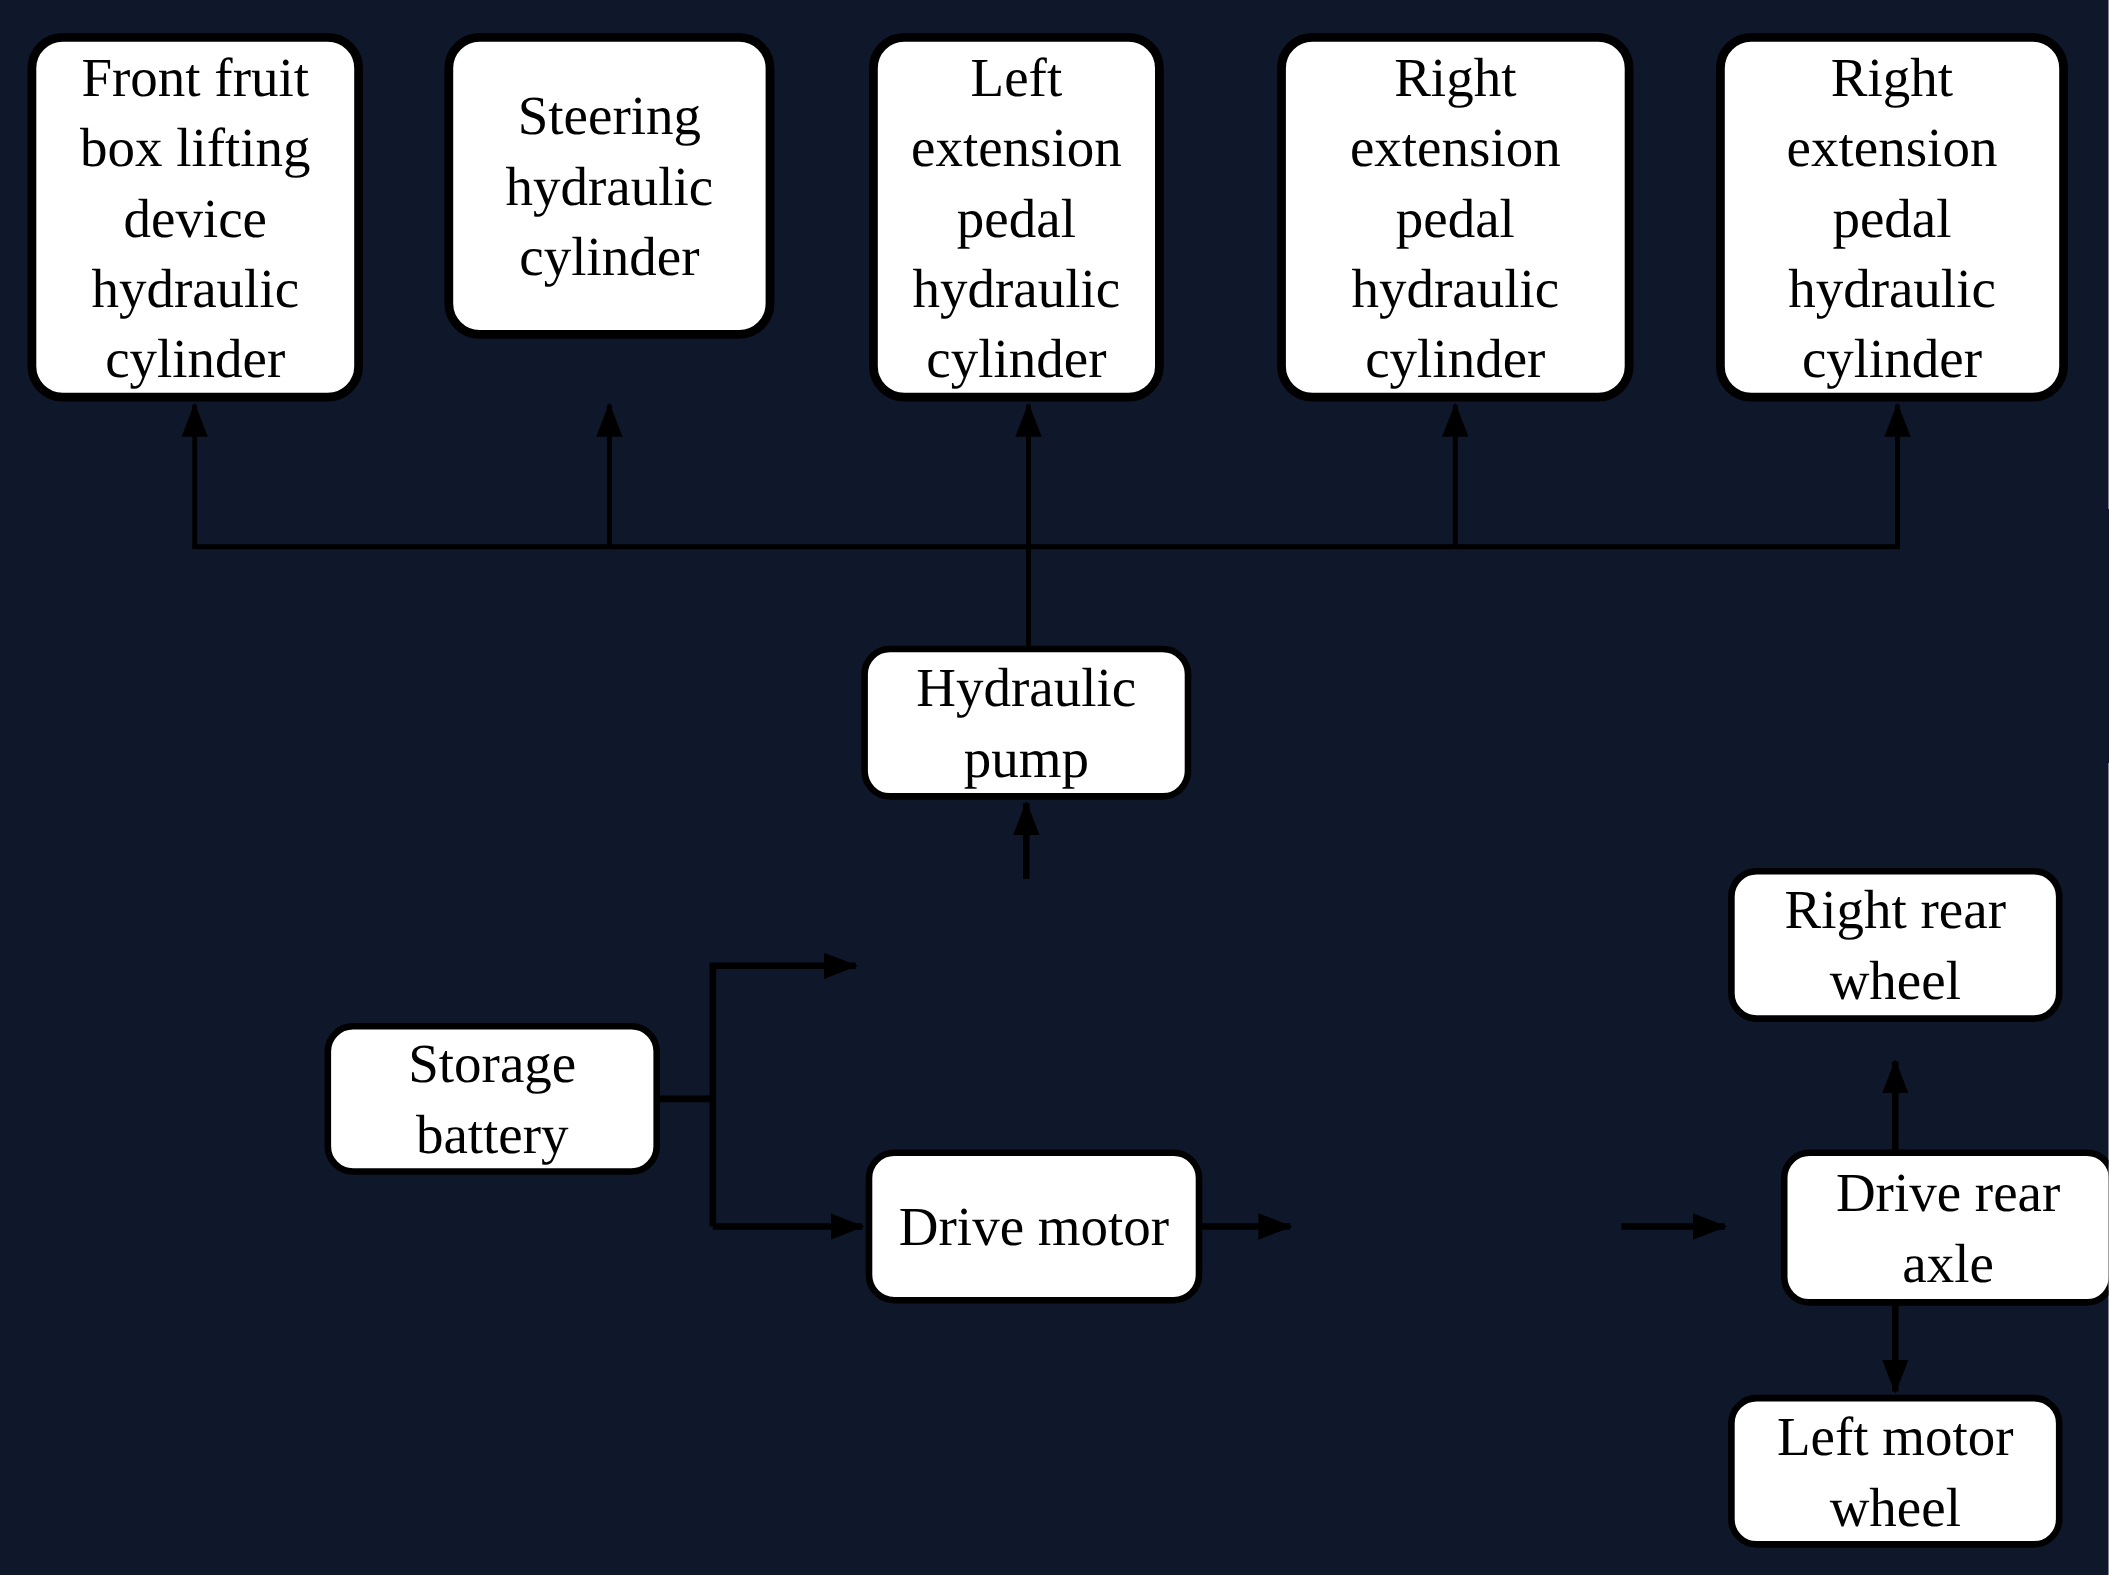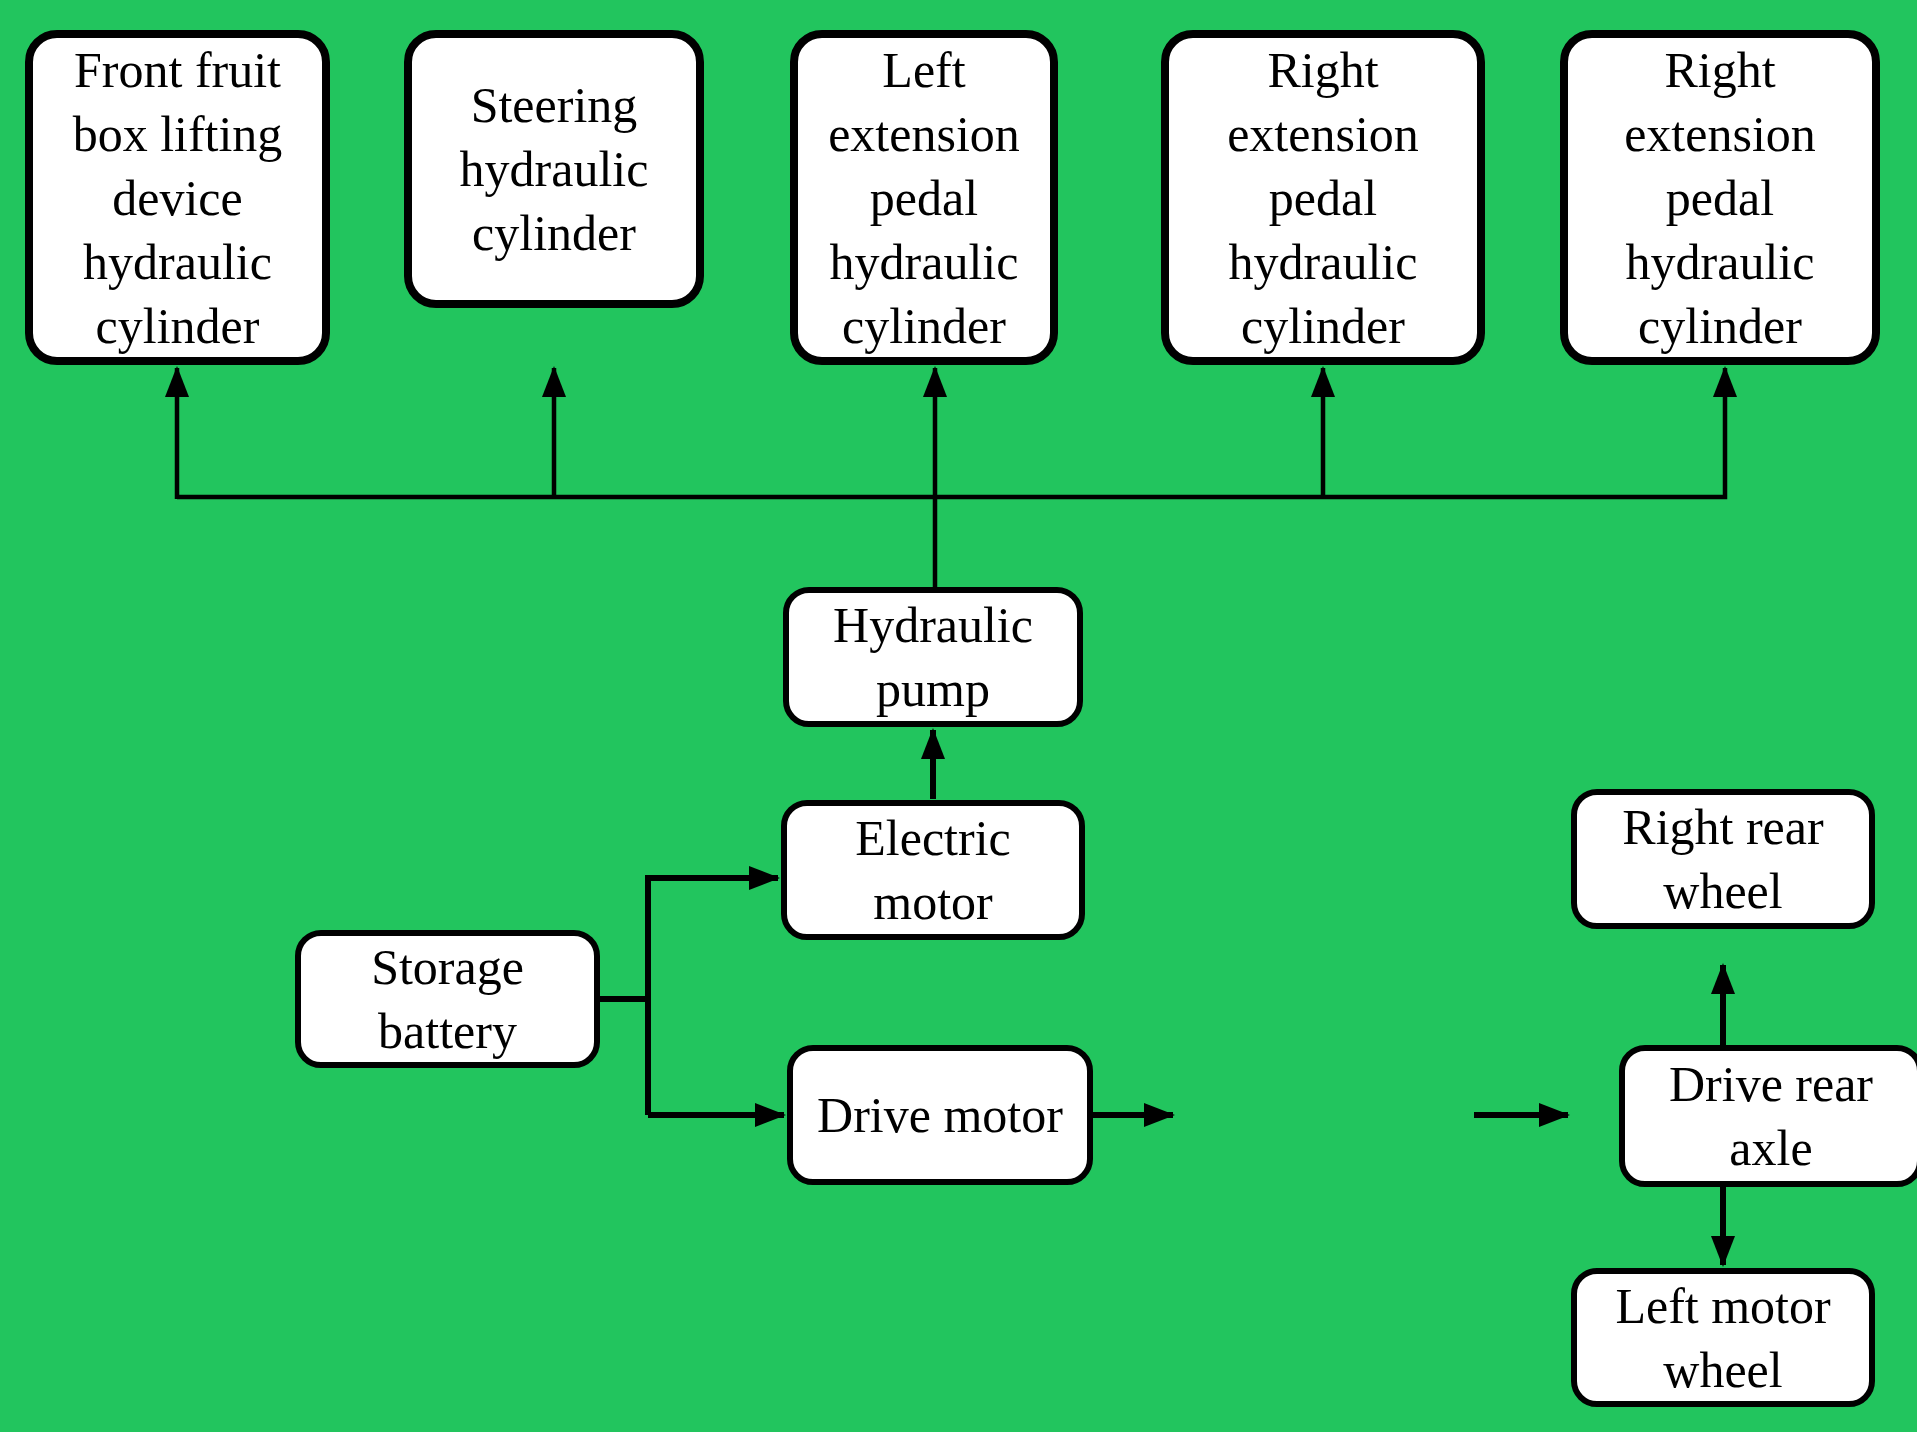--- a/index.html
+++ b/index.html
@@ -1,20 +1,20 @@
 <!DOCTYPE html>
 <html><head>
 <meta charset="utf-8">
 <style>
   html, body { margin: 0; padding: 0; background: #ffffff; }
   .canvas {
     position: relative;
     width: 1917px;
     height: 1432px;
-    background: #22c55e;
+    background: #0f172a;
     font-family: "Liberation Serif", "DejaVu Serif", serif;
     color: #000000;
     overflow: hidden;
   }
   svg.wires {
     position: absolute;
     left: 0; top: 0;
     width: 1917px; height: 1432px;
   }
   .node {
@@ -103,22 +103,20 @@
 hydraulic
 cylinder</div>
   <div class="node n-rightp2">Right
 extension
 pedal
 hydraulic
 cylinder</div>
 
   <div class="node thin n-pump">Hydraulic
 pump</div>
-  <div class="node thin n-emotor">Electric
-motor</div>
   <div class="node thin n-batt">Storage
 battery</div>
 
   <div class="node thin n-dmotor">Drive motor</div>
   <div class="node thin n-axle">Drive rear
 axle</div>
   <div class="node thin n-rwheel">Right rear
 wheel</div>
   <div class="node thin n-lwheel">Left motor
 wheel</div>

